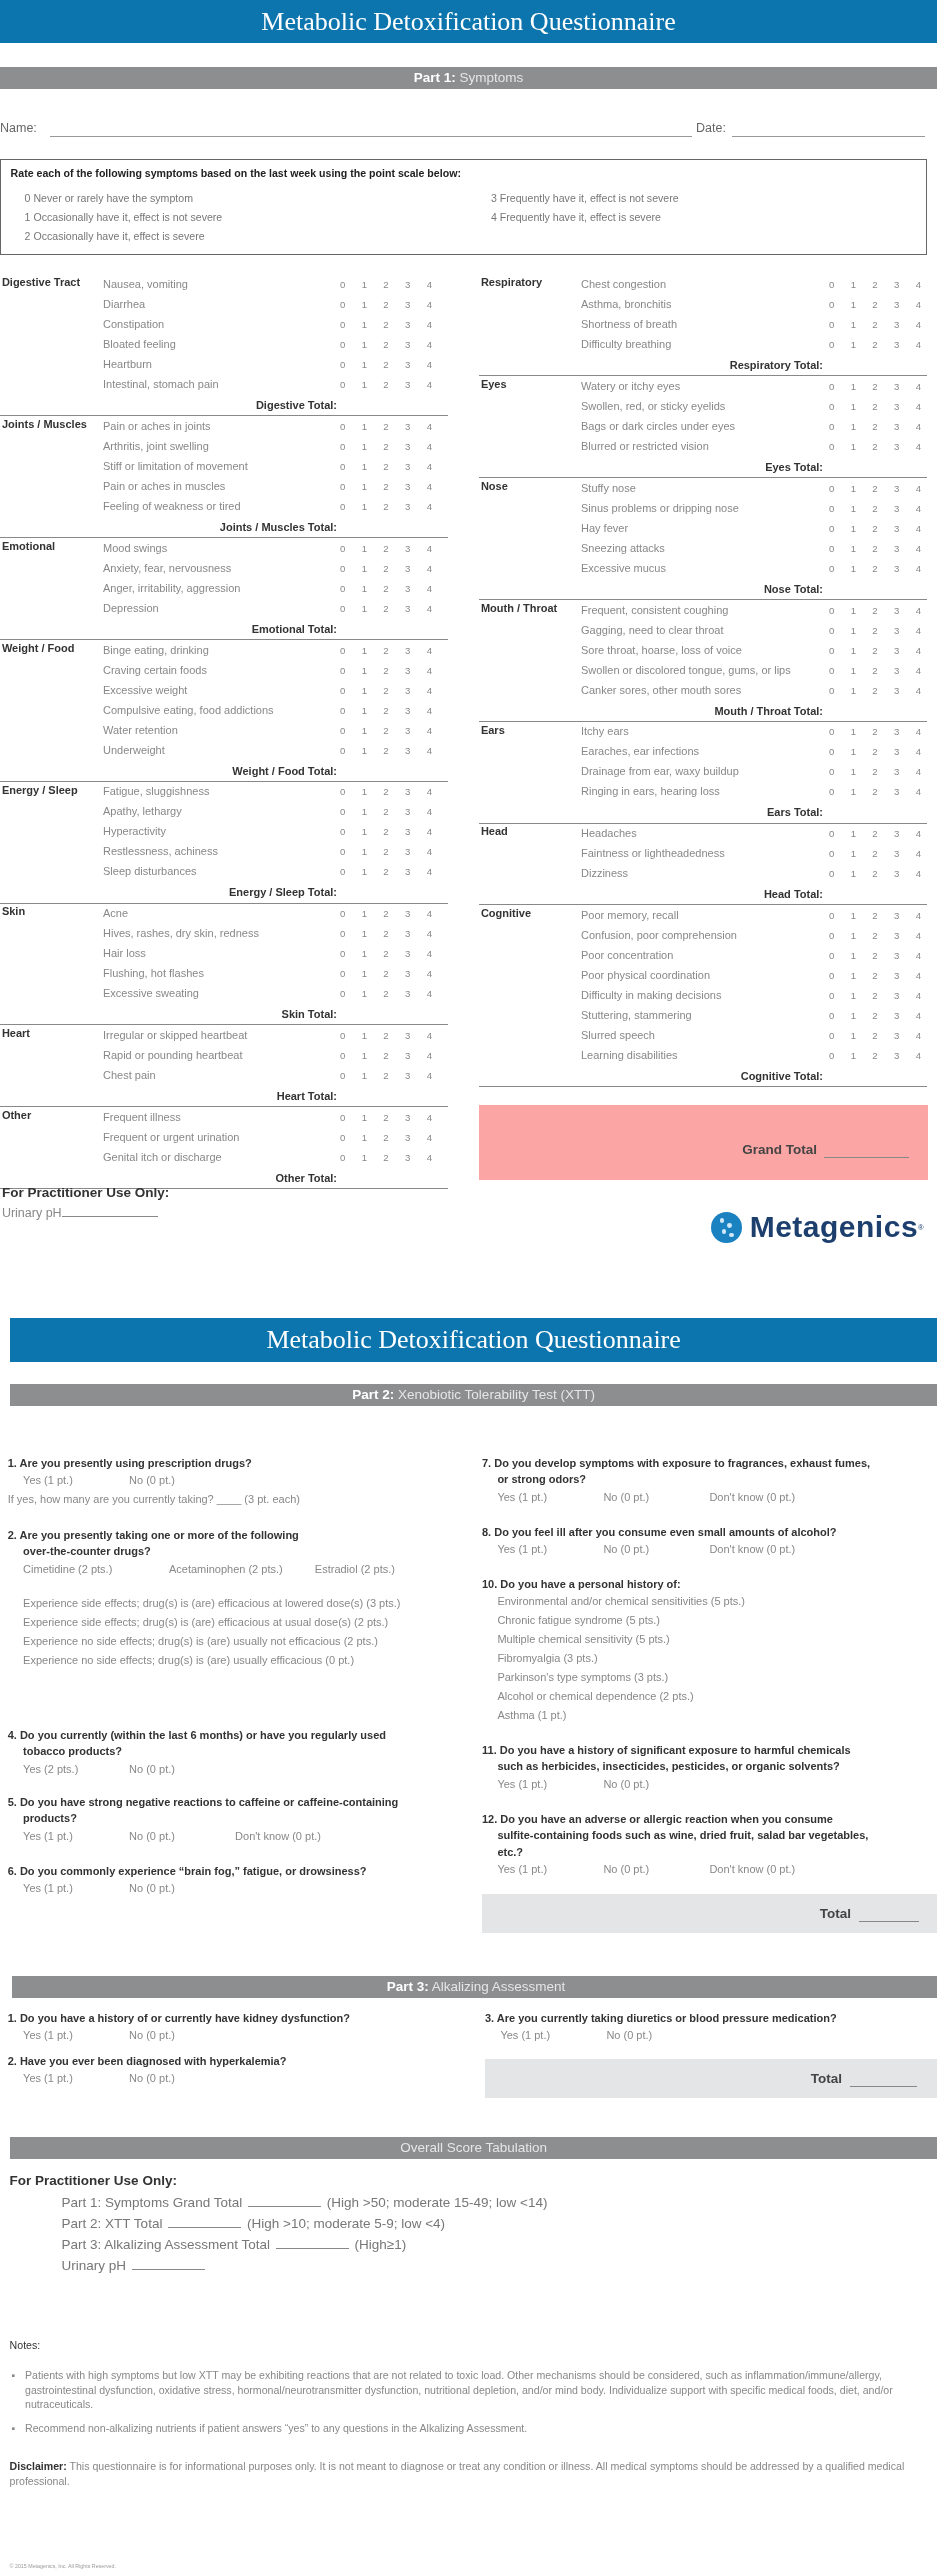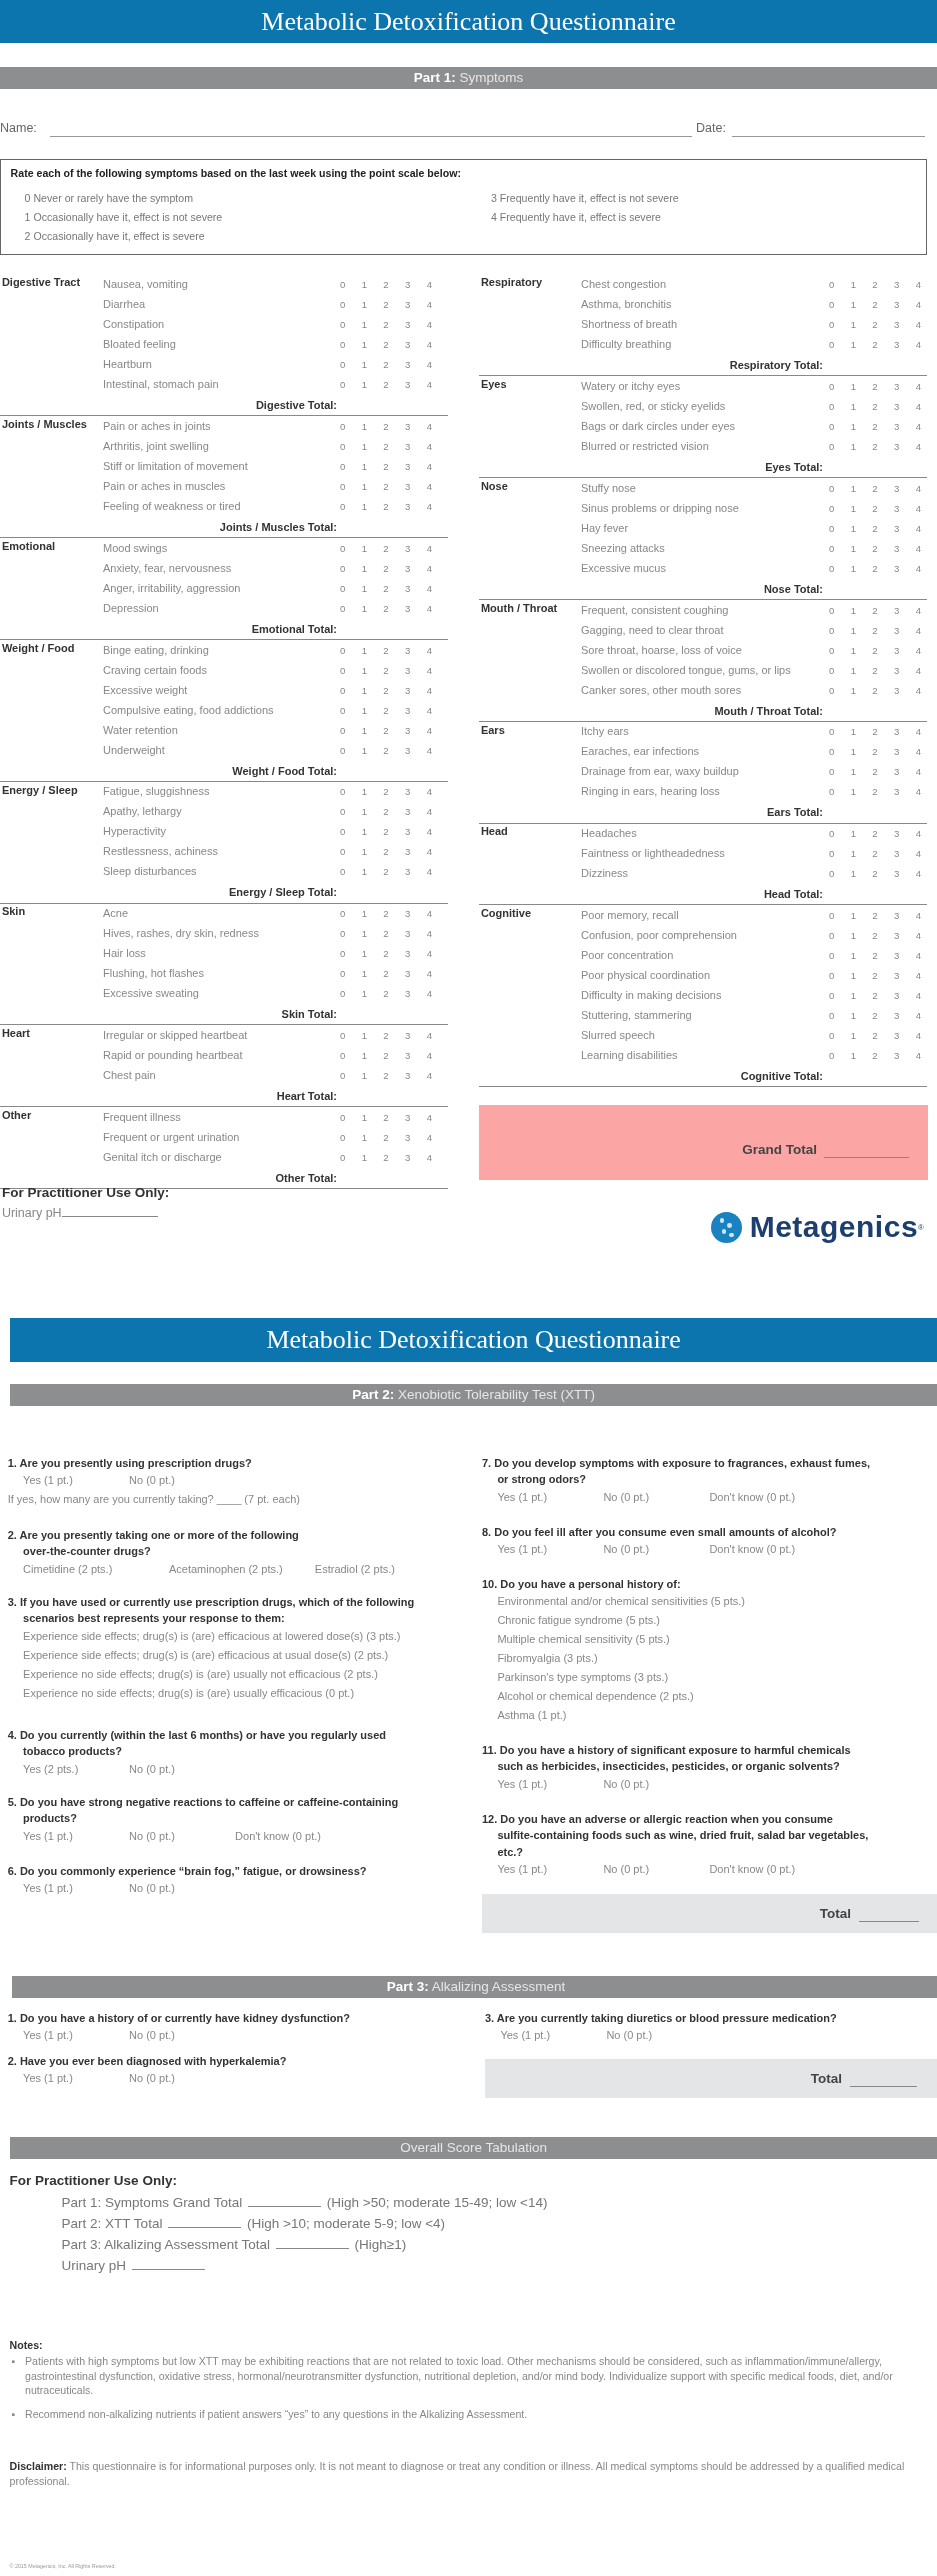--- a/index.html
+++ b/index.html
@@ -74,21 +74,21 @@
   .alk-total { position: absolute; top: 2059px; left: 485px; width: 453px; height: 39px; background: #e4e5e7; }
   .alk-total .t-label { position: absolute; right: 96px; top: 11.6px; font-size: 13.5px; font-weight: bold; color: #444; }
   .alk-total .t-line { position: absolute; right: 21px; top: 27px; width: 67px; border-bottom: 1px solid #888; }
 
   .tab { position: absolute; top: 2173px; left: 9.6px; }
   .tab .h { font-size: 13.5px; font-weight: bold; color: #333; margin-bottom: 3.9px; }
   .tab .line { padding-left: 52px; font-size: 13.5px; color: #777; line-height: 21px; }
   .tab .u { display: inline-block; width: 73px; border-bottom: 1px solid #888; margin: 0 5.8px; }
 
   .notes { position: absolute; top: 2339px; left: 9.6px; width: 918px; font-size: 10.6px; color: #888; }
-  .notes .h { font-weight: bold; color: #333; margin-bottom: 3px; }
+  .notes .h { font-weight: normal; color: #333; margin-bottom: 17px; }
   .notes ul { list-style: none; }
   .notes li { position: relative; padding-left: 15.4px; line-height: 14.5px; margin-bottom: 9.6px; }
   .notes li:before { content: "\25AA"; position: absolute; left: 1.9px; top: 0; color: #888; }
   .disclaimer { position: absolute; top: 2459px; left: 9.6px; width: 918px; font-size: 10.6px; color: #888; line-height: 14.5px; }
   .disclaimer b { color: #333; }
   .footer { position: absolute; top: 2563px; left: 9.6px; font-size: 5.3px; color: #999; }
 </style>
 </head>
 <body>
 
@@ -933,34 +933,33 @@
 
 <div class="title-bar p2">Metabolic Detoxification Questionnaire</div>
 <div class="part-bar p2"><b>Part 2:</b><span> Xenobiotic Tolerability Test (XTT)</span></div>
 
 <div class="q" style="top:1455px;left:7.7px;width:453px">
   <div class="qt">1.  Are you presently using prescription drugs?</div>
   <div class="opts">
       <span>Yes (1 pt.)</span>
       <span>No (0 pt.)</span>
     </div>
-  <div class="note">If yes, how many are you currently taking? ____ (7 pt. each)</div>
+  <div class="note">If yes, how many are you currently taking? ____ (3 pt. each)</div>
 </div>
 
 <div class="q" style="top:1527px;left:7.7px;width:453px">
   <div class="qt"><span>2.  Are you presently taking one or more of the following</span><span class="ind">over-the-counter drugs?</span></div>
   <div class="opts wide">
       <span>Cimetidine (2 pts.)</span>
       <span>Acetaminophen (2 pts.)</span>
       <span>Estradiol (2 pts.)</span>
     </div>
 </div>
 
 <div class="q" style="top:1594px;left:7.7px;width:462px">
-  <div class="qt"><span>3. If you have used or currently use prescription drugs, which of the following</span><span class="ind">scenarios best represents your response to them:</span></div>
   <div class="sub">Experience side effects; drug(s) is (are) efficacious at lowered dose(s) (3 pts.)</div>
   <div class="sub">Experience side effects; drug(s) is (are) efficacious at usual dose(s) (2 pts.)</div>
   <div class="sub">Experience no side effects; drug(s) is (are) usually not efficacious (2 pts.)</div>
   <div class="sub">Experience no side effects; drug(s) is (are) usually efficacious (0 pt.)</div>
 </div>
 
 <div class="q" style="top:1727px;left:7.7px;width:462px">
   <div class="qt"><span>4.  Do you currently (within the last 6 months) or have you regularly used</span><span class="ind">tobacco products?</span></div>
   <div class="opts">
       <span>Yes (2 pts.)</span>

